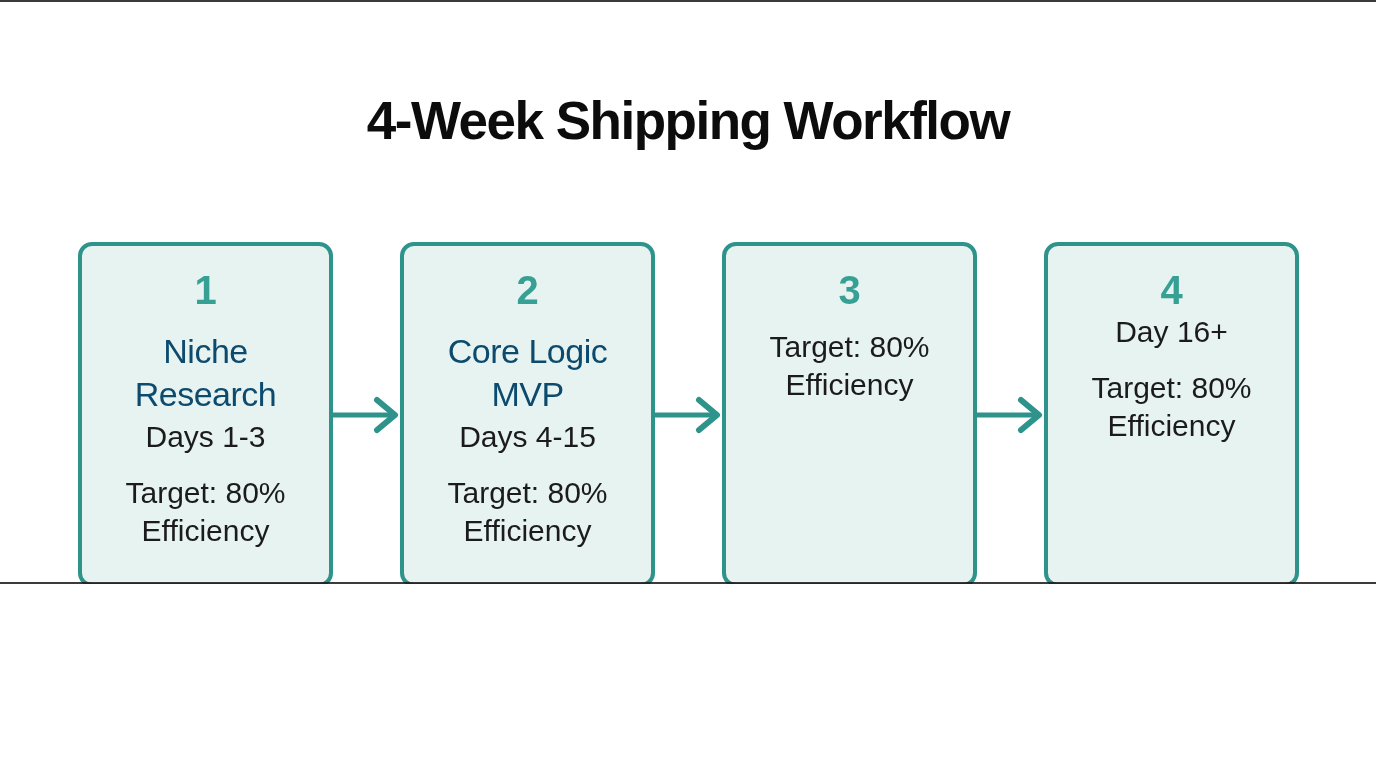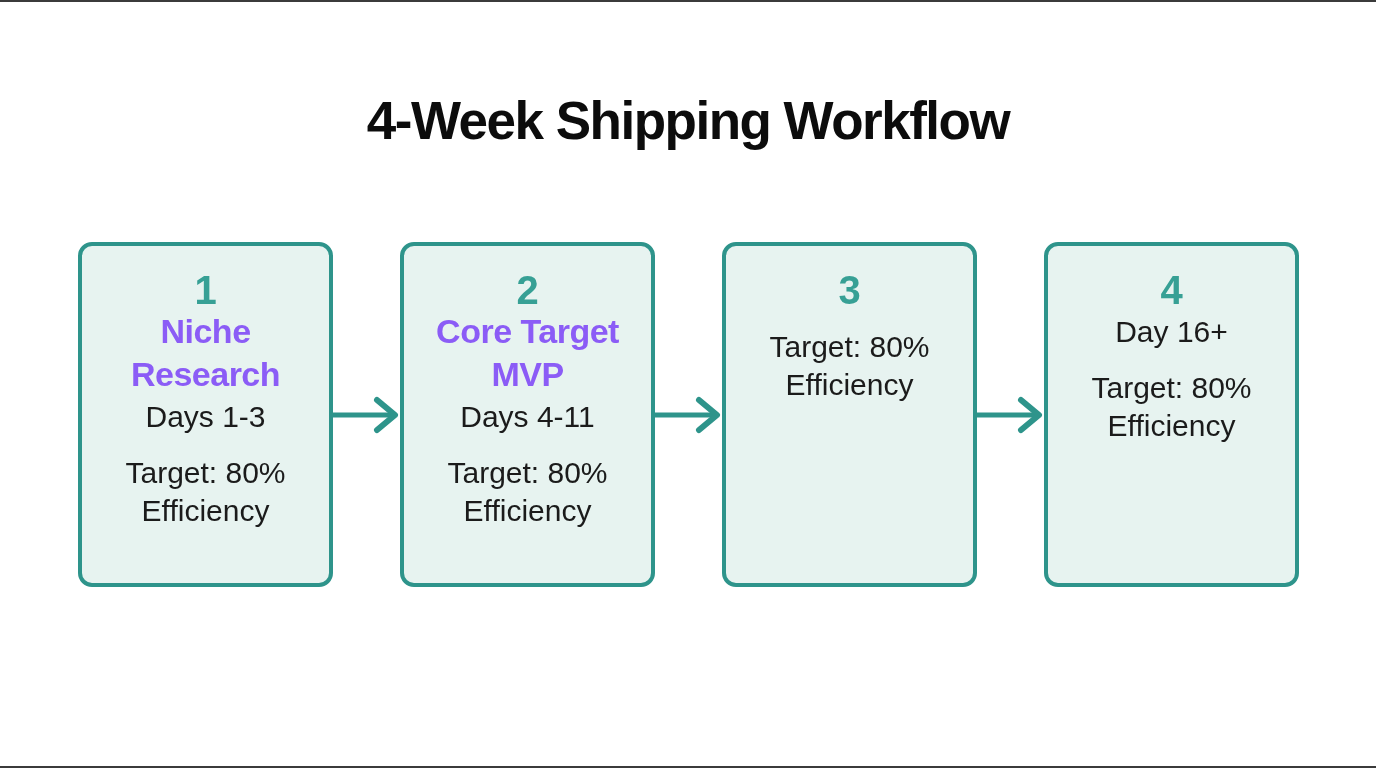--- a/index.html
+++ b/index.html
@@ -11,21 +11,21 @@
     --body-color: #1b1b1b;
     --bg: #ffffff;
   }
   * { margin: 0; padding: 0; box-sizing: border-box; }
   html, body { background: var(--bg); }
   body { font-family: "Liberation Sans", sans-serif; }
 
   .page {
     position: relative;
     width: 1376px;
-    height: 768px;
+    height: 584px;
     background: var(--bg);
     overflow: hidden;
     padding-left: 40px;
   }
 
   .edge-line {
     position: absolute;
     left: 0;
     right: 0;
     height: 2px;
@@ -69,24 +69,25 @@
   }
 
   .step-number {
     font-size: 40px;
     line-height: 1.0;
     font-weight: bold;
     color: var(--teal-number);
   }
 
   .step-title {
+    margin-top: 20px;
     font-size: 34px;
     line-height: 1.25;
-    font-weight: bold;
-    color: #8b5cf6;
+    font-weight: normal;
+    color: #0c4a6e;
     letter-spacing: -0.5px;
   }
 
   .step-days {
     margin-top: 2px;
     font-size: 30px;
     line-height: 1.3;
     color: var(--body-color);
   }
 
@@ -123,22 +124,22 @@
     <div class="step-target">Target: 80% Efficiency</div>
   </div>
 
   <svg class="arrow" width="67" height="48" viewBox="0 0 67 48">
     <line x1="0" y1="24" x2="58" y2="24" stroke-width="5"></line>
     <polyline points="44,9 62,24 44,39" stroke-width="6" stroke-linecap="round" stroke-linejoin="round"></polyline>
   </svg>
 
   <div class="step-box">
     <div class="step-number">2</div>
-    <div class="step-title">Core Target MVP</div>
-    <div class="step-days">Days 4-11</div>
+    <div class="step-title">Core Logic MVP</div>
+    <div class="step-days">Days 4-15</div>
     <div class="step-target">Target: 80% Efficiency</div>
   </div>
 
   <svg class="arrow" width="67" height="48" viewBox="0 0 67 48">
     <line x1="0" y1="24" x2="58" y2="24" stroke-width="5"></line>
     <polyline points="44,9 62,24 44,39" stroke-width="6" stroke-linecap="round" stroke-linejoin="round"></polyline>
   </svg>
 
   <div class="step-box">
     <div class="step-number">3</div>

